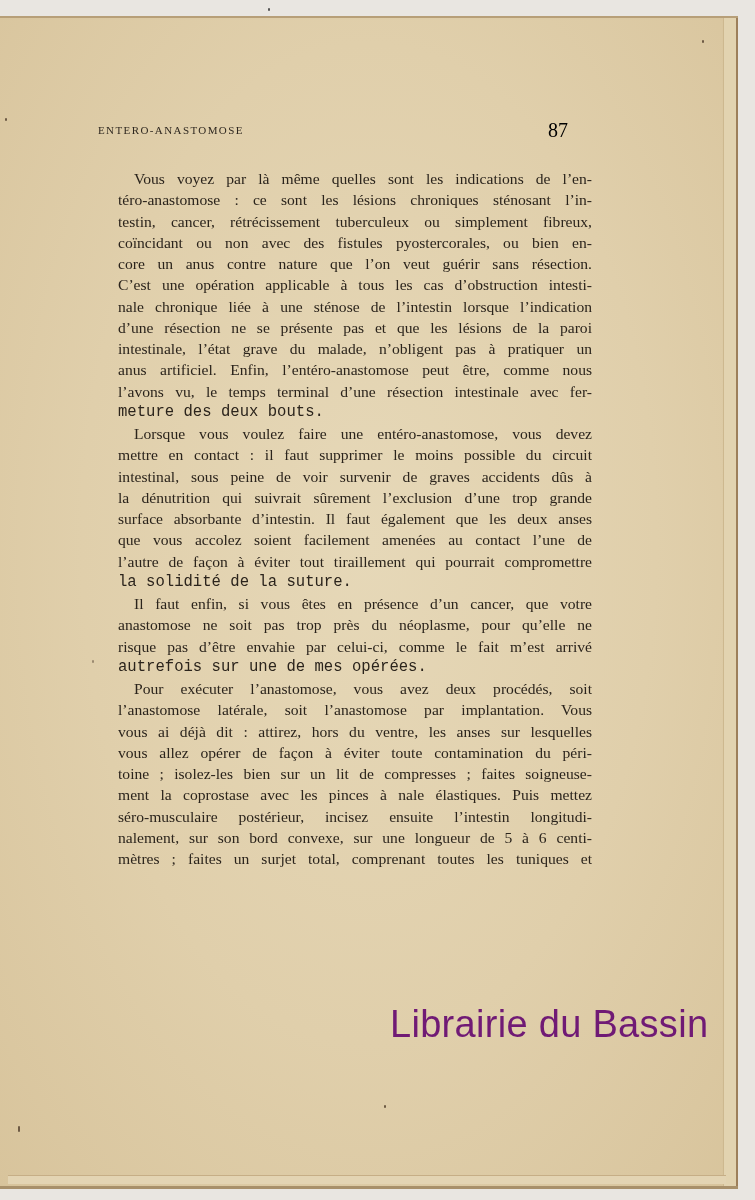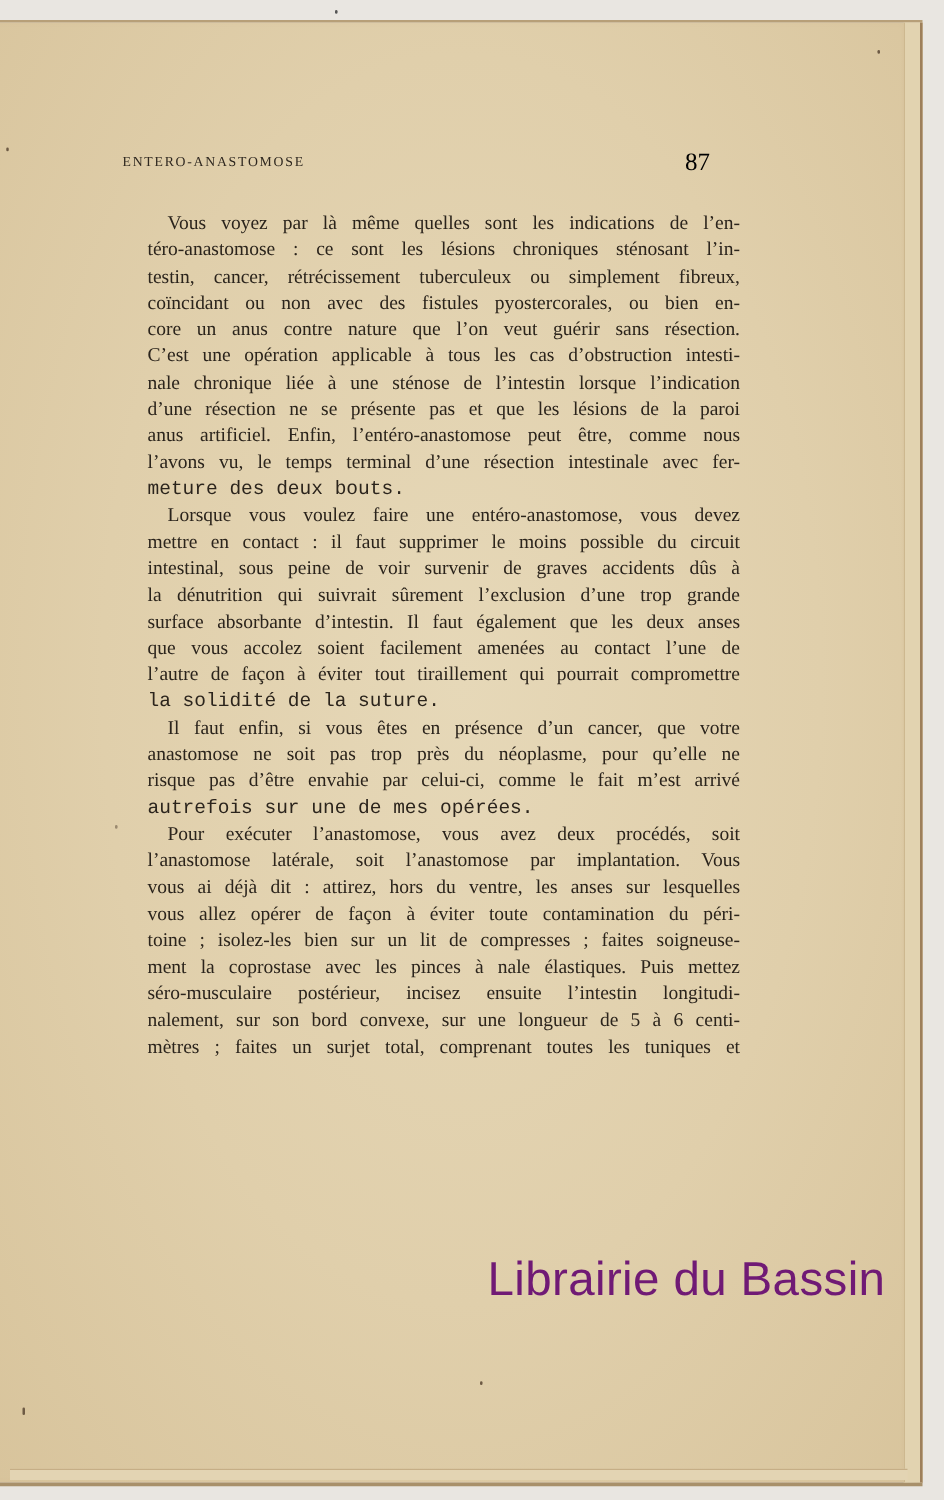--- a/index.html
+++ b/index.html
@@ -133,20 +133,21 @@
 
   <div>
     <span class="line indent">Vous voyez par là même quelles sont les indications de l’en-</span>
     <span class="line">téro-anastomose : ce sont les lésions chroniques sténosant l’in-</span>
     <span class="line">testin, cancer, rétrécissement tuberculeux ou simplement fibreux,</span>
     <span class="line">coïncidant ou non avec des fistules pyostercorales, ou bien en-</span>
     <span class="line">core un anus contre nature que l’on veut guérir sans résection.</span>
     <span class="line">C’est une opération applicable à tous les cas d’obstruction intesti-</span>
     <span class="line">nale chronique liée à une sténose de l’intestin lorsque l’indication</span>
     <span class="line">d’une résection ne se présente pas et que les lésions de la paroi</span>
+    <span class="line">intestinale, l’état grave du malade, n’obligent pas à pratiquer un</span>
     <span class="line">anus artificiel. Enfin, l’entéro-anastomose peut être, comme nous</span>
     <span class="line">l’avons vu, le temps terminal d’une résection intestinale avec fer-</span>
     <span class="line last">meture des deux bouts.</span>
   </div>
 
   <div>
     <span class="line indent">Lorsque vous voulez faire une entéro-anastomose, vous devez</span>
     <span class="line">mettre en contact : il faut supprimer le moins possible du circuit</span>
     <span class="line">intestinal, sous peine de voir survenir de graves accidents dûs à</span>
     <span class="line">la dénutrition qui suivrait sûrement l’exclusion d’une trop grande</span>

